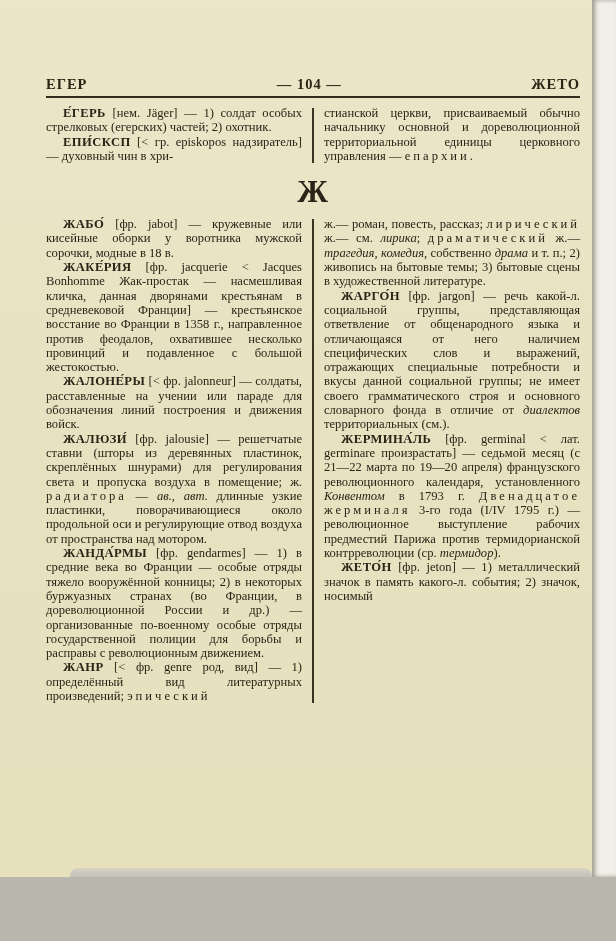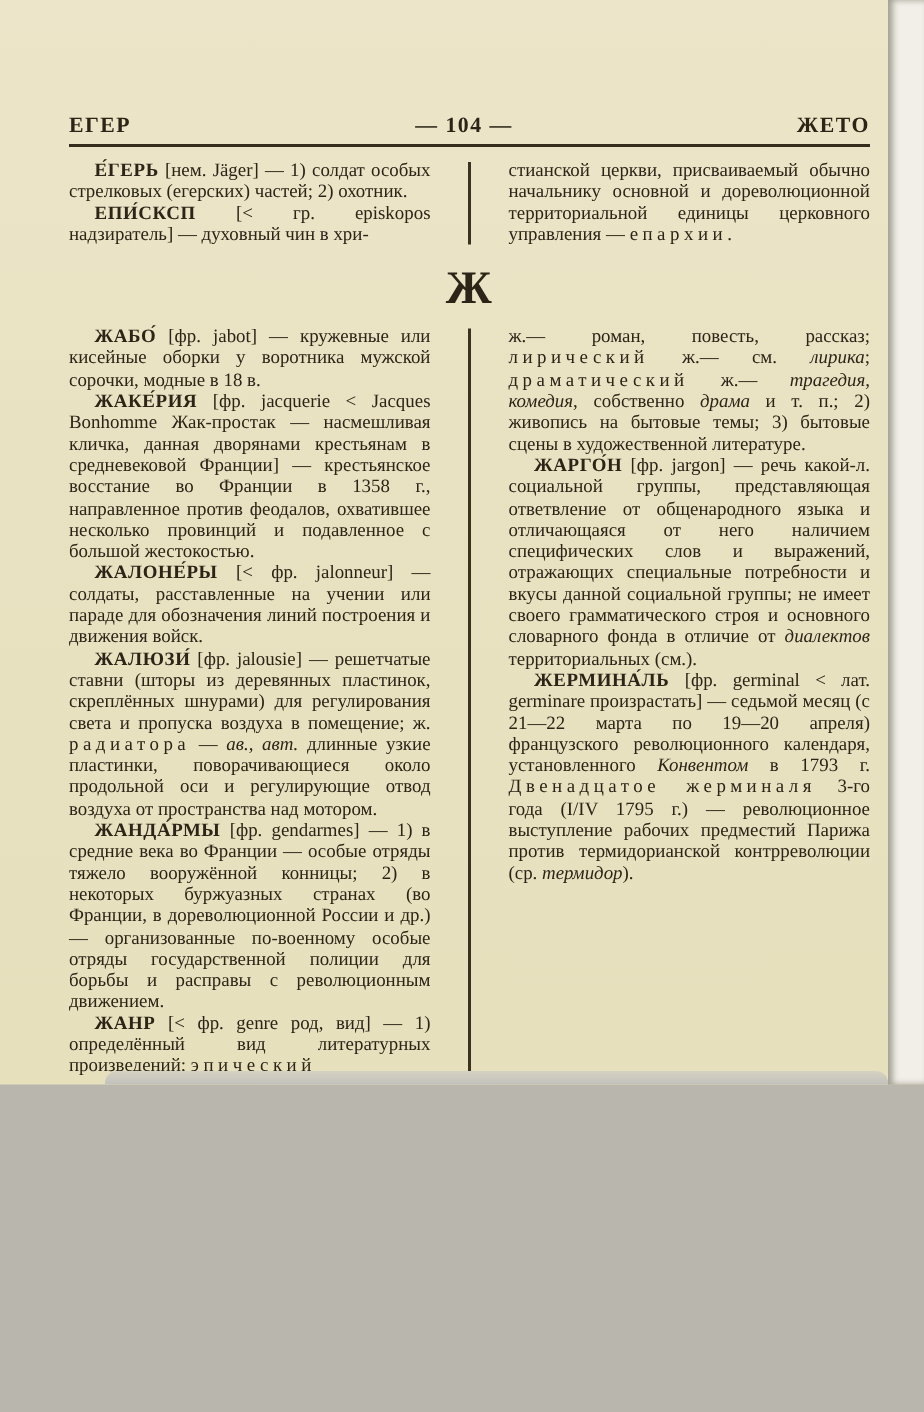--- a/index.html
+++ b/index.html
@@ -4,21 +4,21 @@
 <style>
   html, body { margin: 0; padding: 0; }
   body {
     width: 616px; height: 941px;
     background: #b9b6ad;
     font-family: "Liberation Serif", "DejaVu Serif", serif;
     overflow: hidden;
   }
   .page {
     position: relative;
-    width: 616px; height: 723px;
+    width: 616px; height: 877px;
     background: linear-gradient(180deg, #ece5c9 0%, #e9e2c2 40%, #e7e0bd 100%);
     color: #2b2417;
     overflow: hidden;
   }
   .edge-right {
     position: absolute; top: 0; right: 0;
     width: 24px; height: 100%;
     background: #f1efe8;
     box-shadow: inset 3px 0 4px rgba(60,55,35,.45);
   }
@@ -30,21 +30,21 @@
   }
   .content {
     position: absolute; left: 46px; top: 76px; width: 534px;
   }
   .running-head {
     display: flex; justify-content: space-between; align-items: baseline;
     font-weight: bold; font-size: 14.5px; letter-spacing: 1px;
     padding-bottom: 3px;
     border-bottom: 2.5px solid #352c1c;
   }
-  .two-col { display: flex; margin-top: 8px; gap: 15px; }
+  .two-col { display: flex; margin-top: 8px; }
   .col {
     flex: 1 1 0;
     text-align: justify;
     font-size: 12.6px;
     line-height: 14.3px;
   }
   .col-divider {
     width: 2px;
     background: #3a3322;
     margin: 2px 10px 0 10px;
@@ -95,20 +95,21 @@
           <p class="entry"><span class="run-b">ЖАЛОНЕ́РЫ</span><span class="run-n"> [&lt; фр. jalonneur] — солдаты, расставленные на учении или параде для обозначения линий построения и движения войск.</span></p>
           <p class="entry"><span class="run-b">ЖАЛЮЗИ́</span><span class="run-n"> [фр. jalousie] — решетчатые ставни (шторы из деревянных пластинок, скреплённых шнурами) для регулирования света и пропуска воздуха в помещение; ж. </span><span class="run-sp">радиатора</span><span class="run-n"> — </span><span class="run-i">ав., авт.</span><span class="run-n"> длинные узкие пластинки, поворачивающиеся около продольной оси и регулирующие отвод воздуха от пространства над мотором.</span></p>
           <p class="entry"><span class="run-b">ЖАНДА́РМЫ</span><span class="run-n"> [фр. gendarmes] — 1) в средние века во Франции — особые отряды тяжело вооружённой конницы; 2) в некоторых буржуазных странах (во Франции, в дореволюционной России и др.) — организованные по-военному особые отряды государственной полиции для борьбы и расправы с революционным движением.</span></p>
           <p class="entry"><span class="run-b">ЖАНР</span><span class="run-n"> [&lt; фр. genre род, вид] — 1) определённый вид литературных произведений; </span><span class="run-sp">эпический</span></p>
         </div>
       <div class="col-divider"></div>
       <div class="col">
           <p class="entry no-indent"><span class="run-n">ж.— роман, повесть, рассказ; </span><span class="run-sp">лирический</span><span class="run-n"> ж.— см. </span><span class="run-i">лирика</span><span class="run-n">; </span><span class="run-sp">драматический</span><span class="run-n"> ж.— </span><span class="run-i">трагедия, комедия</span><span class="run-n">, собственно </span><span class="run-i">драма</span><span class="run-n"> и т. п.; 2) живопись на бытовые темы; 3) бытовые сцены в художественной литературе.</span></p>
           <p class="entry"><span class="run-b">ЖАРГО́Н</span><span class="run-n"> [фр. jargon] — речь какой-л. социальной группы, представляющая ответвление от общенародного языка и отличающаяся от него наличием специфических слов и выражений, отражающих специальные потребности и вкусы данной социальной группы; не имеет своего грамматического строя и основного словарного фонда в отличие от </span><span class="run-i">диалектов</span><span class="run-n"> территориальных (см.).</span></p>
           <p class="entry"><span class="run-b">ЖЕРМИНА́ЛЬ</span><span class="run-n"> [фр. germinal &lt; лат. germinare произрастать] — седьмой месяц (с 21—22 марта по 19—20 апреля) французского революционного календаря, установленного </span><span class="run-i">Конвентом</span><span class="run-n"> в 1793 г. </span><span class="run-sp">Двенадцатое жерминаля</span><span class="run-n"> 3-го года (I/IV 1795 г.) — революционное выступление рабочих предместий Парижа против термидорианской контрреволюции (ср. </span><span class="run-i">термидор</span><span class="run-n">).</span></p>
+          <p class="entry"><span class="run-b">ЖЕТО́Н</span><span class="run-n"> [фр. jeton] — 1) металлический значок в память какого-л. события; 2) значок, носимый</span></p>
         </div>
     </div>
 
   </div>
 
   <div class="edge-right"></div>
   <div class="edge-bottom"></div>
 </div>
 
 </body></html>

